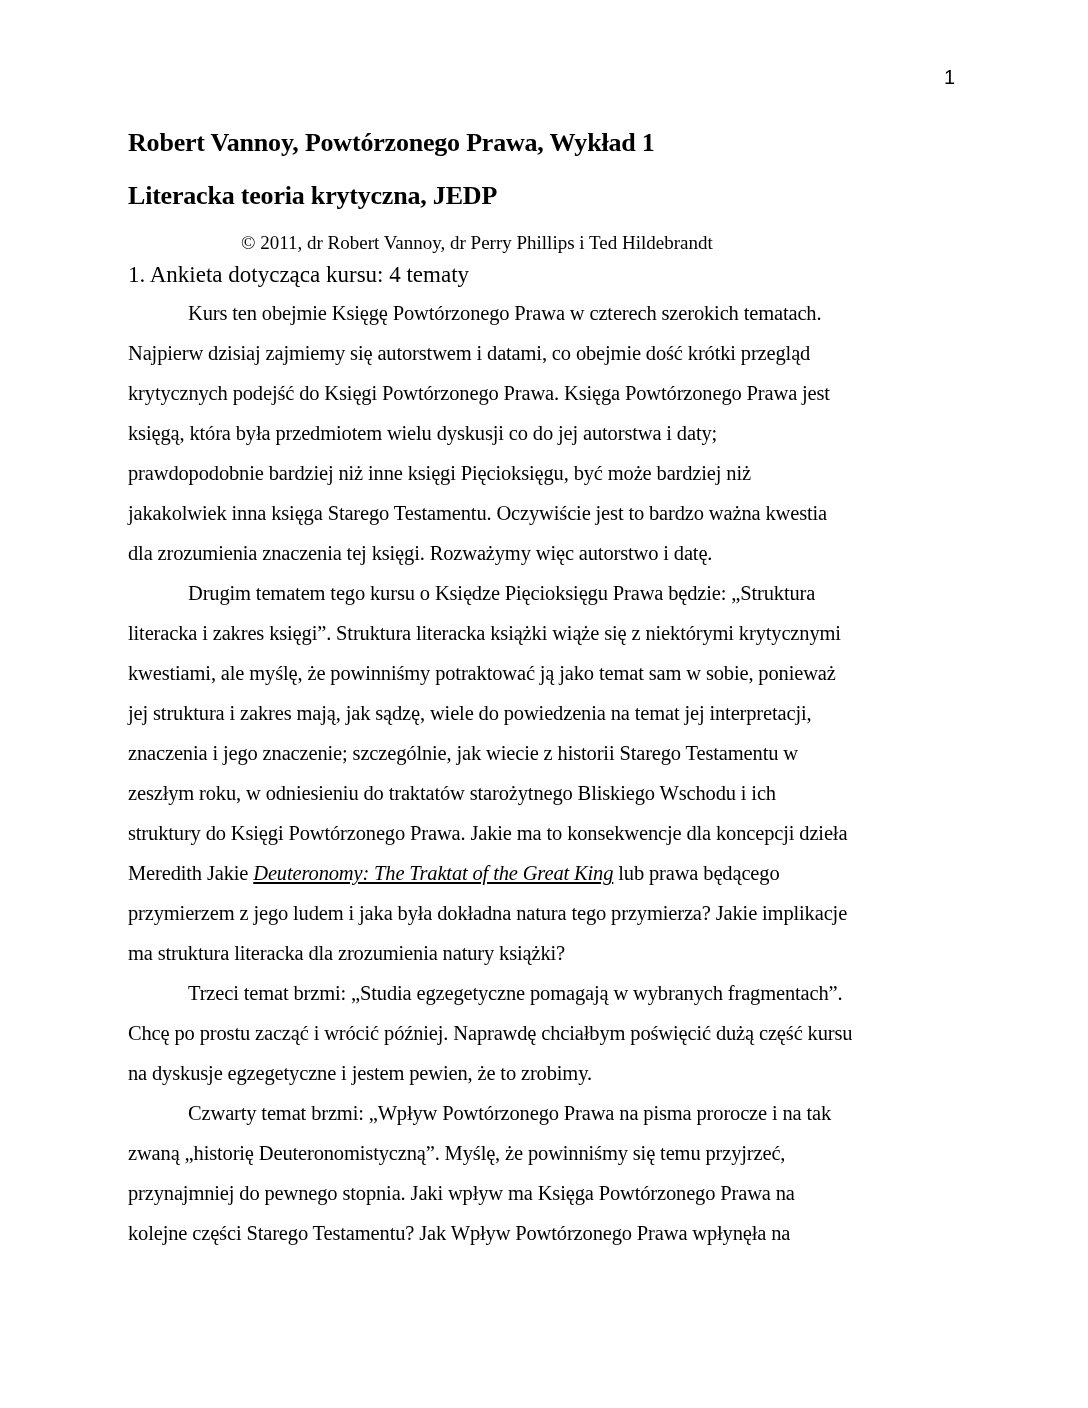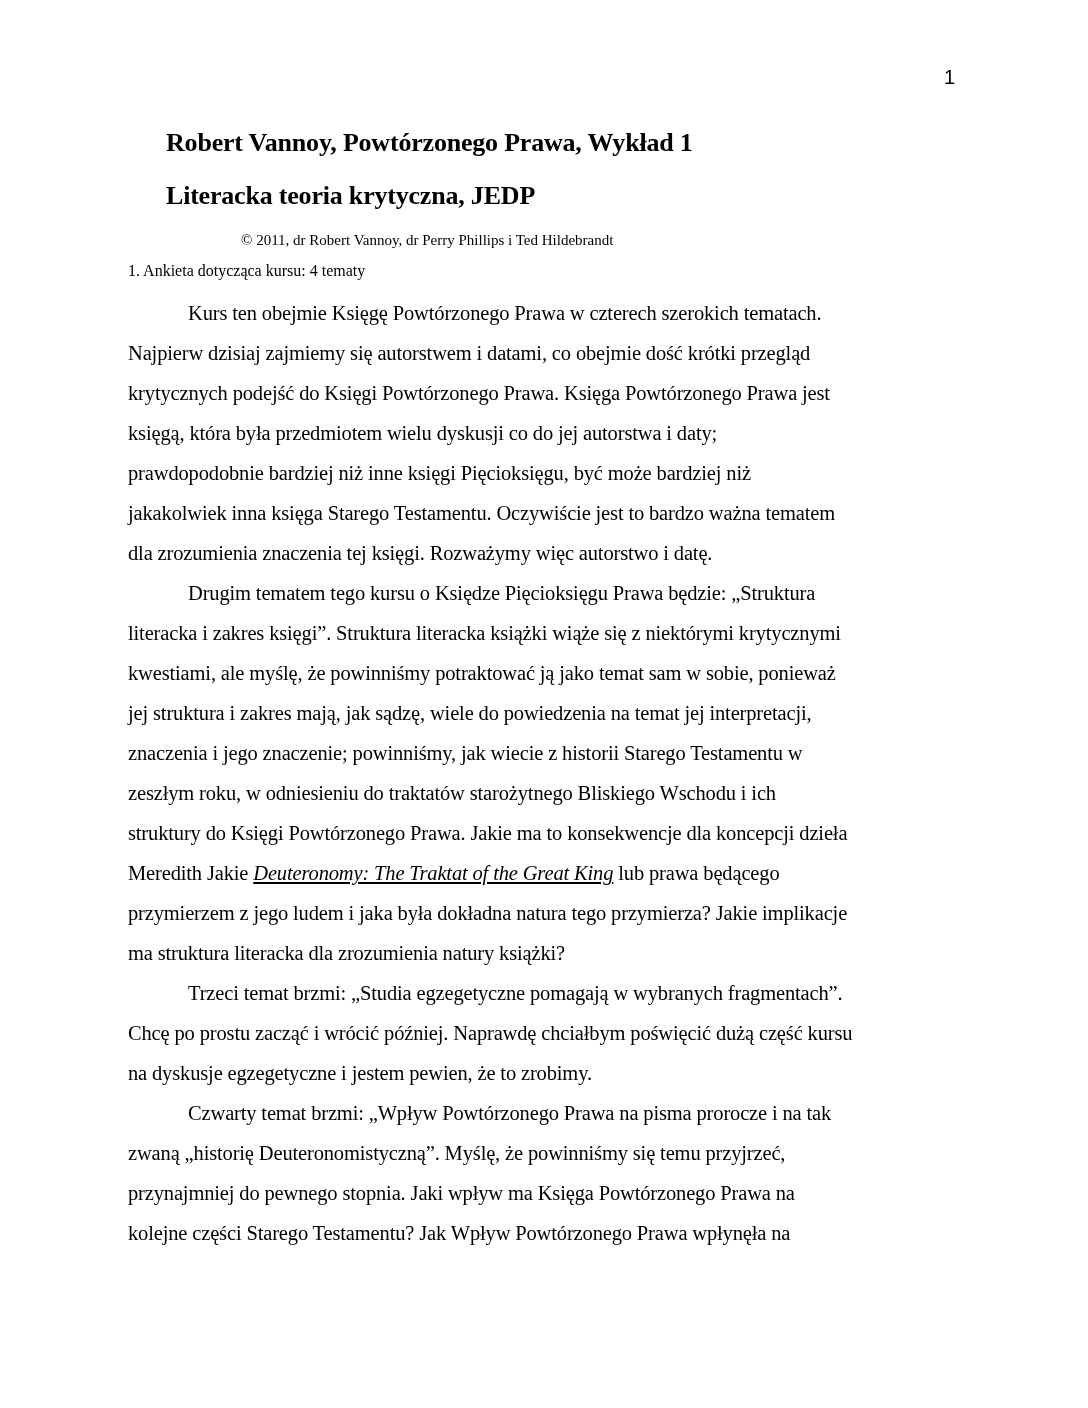--- a/index.html
+++ b/index.html
@@ -1,50 +1,50 @@
 <!DOCTYPE html>
 <html><head>
   <meta charset="utf-8">
   <style>
     html, body { margin: 0; padding: 0; background: #ffffff; }
     body { width: 1088px; height: 1408px; position: relative; overflow: hidden;
            font-family: "Liberation Serif", "DejaVu Serif", serif; color: #000; }
     .page-number { position: absolute; left: 944px; top: 66px; font-family: "Liberation Sans", "DejaVu Sans", sans-serif; font-size: 20px; }
-    .title { position: absolute; left: 128px; font-weight: bold; font-size: 26px; white-space: nowrap; letter-spacing: -0.2px; margin-left: 38px; }
+    .title { position: absolute; left: 128px; font-weight: bold; font-size: 26px; white-space: nowrap; letter-spacing: -0.2px; }
     .t1 { top: 128px; }
     .t2 { top: 181px; }
-    .copyright { position: absolute; left: 241px; top: 232px; font-size: 15px; white-space: nowrap; }
-    .section { position: absolute; left: 128px; top: 262px; font-size: 16px; white-space: nowrap; }
+    .copyright { position: absolute; left: 241px; top: 232px; font-size: 19px; white-space: nowrap; }
+    .section { position: absolute; left: 128px; top: 262px; font-size: 23px; white-space: nowrap; }
     .line { position: absolute; left: 128px; font-size: 20.5px; white-space: nowrap; letter-spacing: -0.15px; }
     .line.indent { left: 188px; font-family: Liberation Serif, serif; }
     .italic { font-style: italic; text-decoration: underline; }
   </style>
 </head>
 <body>
 
 <div>
   <div class="page-number">1</div>
   <div class="title t1">Robert Vannoy, Powtórzonego Prawa, Wykład 1</div>
   <div class="title t2">Literacka teoria krytyczna, JEDP</div>
   <div class="copyright">© 2011, dr Robert Vannoy, dr Perry Phillips i Ted Hildebrandt</div>
   <div class="section">1. Ankieta dotycząca kursu: 4 tematy</div>
 
   <div class="line indent" style="top:302px">Kurs ten obejmie Księgę Powtórzonego Prawa w czterech szerokich tematach.</div>
   <div class="line" style="top:342px">Najpierw dzisiaj zajmiemy się autorstwem i datami, co obejmie dość krótki przegląd</div>
   <div class="line" style="top:382px">krytycznych podejść do Księgi Powtórzonego Prawa. Księga Powtórzonego Prawa jest</div>
   <div class="line" style="top:422px">księgą, która była przedmiotem wielu dyskusji co do jej autorstwa i daty;</div>
   <div class="line" style="top:462px">prawdopodobnie bardziej niż inne księgi Pięcioksięgu, być może bardziej niż</div>
-  <div class="line" style="top:502px">jakakolwiek inna księga Starego Testamentu. Oczywiście jest to bardzo ważna tematem</div>
+  <div class="line" style="top:502px">jakakolwiek inna księga Starego Testamentu. Oczywiście jest to bardzo ważna kwestia</div>
   <div class="line" style="top:542px">dla zrozumienia znaczenia tej księgi. Rozważymy więc autorstwo i datę.</div>
 
   <div class="line indent" style="top:582px">Drugim tematem tego kursu o Księdze Pięcioksięgu Prawa będzie: „Struktura</div>
   <div class="line" style="top:622px">literacka i zakres księgi”. Struktura literacka książki wiąże się z niektórymi krytycznymi</div>
   <div class="line" style="top:662px">kwestiami, ale myślę, że powinniśmy potraktować ją jako temat sam w sobie, ponieważ</div>
   <div class="line" style="top:702px">jej struktura i zakres mają, jak sądzę, wiele do powiedzenia na temat jej interpretacji,</div>
-  <div class="line" style="top:742px">znaczenia i jego znaczenie; powinniśmy, jak wiecie z historii Starego Testamentu w</div>
+  <div class="line" style="top:742px">znaczenia i jego znaczenie; szczególnie, jak wiecie z historii Starego Testamentu w</div>
   <div class="line" style="top:782px">zeszłym roku, w odniesieniu do traktatów starożytnego Bliskiego Wschodu i ich</div>
   <div class="line" style="top:822px">struktury do Księgi Powtórzonego Prawa. Jakie ma to konsekwencje dla koncepcji dzieła</div>
   <div class="line" style="top:862px"><span>Meredith Jakie </span><span class="italic">Deuteronomy: The Traktat of the Great King</span><span> lub prawa będącego</span></div>
   <div class="line" style="top:902px">przymierzem z jego ludem i jaka była dokładna natura tego przymierza? Jakie implikacje</div>
   <div class="line" style="top:942px">ma struktura literacka dla zrozumienia natury książki?</div>
 
   <div class="line indent" style="top:982px">Trzeci temat brzmi: „Studia egzegetyczne pomagają w wybranych fragmentach”.</div>
   <div class="line" style="top:1022px">Chcę po prostu zacząć i wrócić później. Naprawdę chciałbym poświęcić dużą część kursu</div>
   <div class="line" style="top:1062px">na dyskusje egzegetyczne i jestem pewien, że to zrobimy.</div>
 

